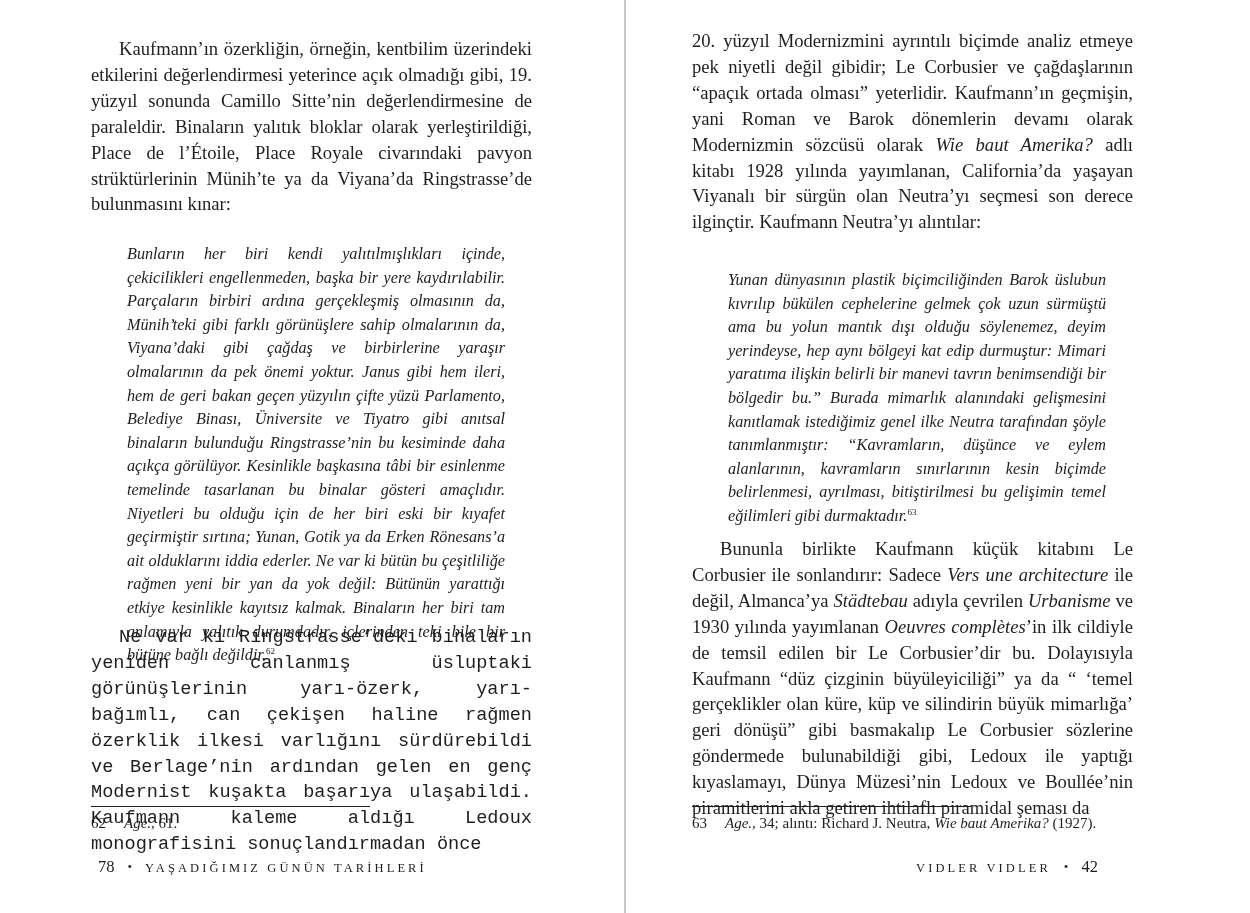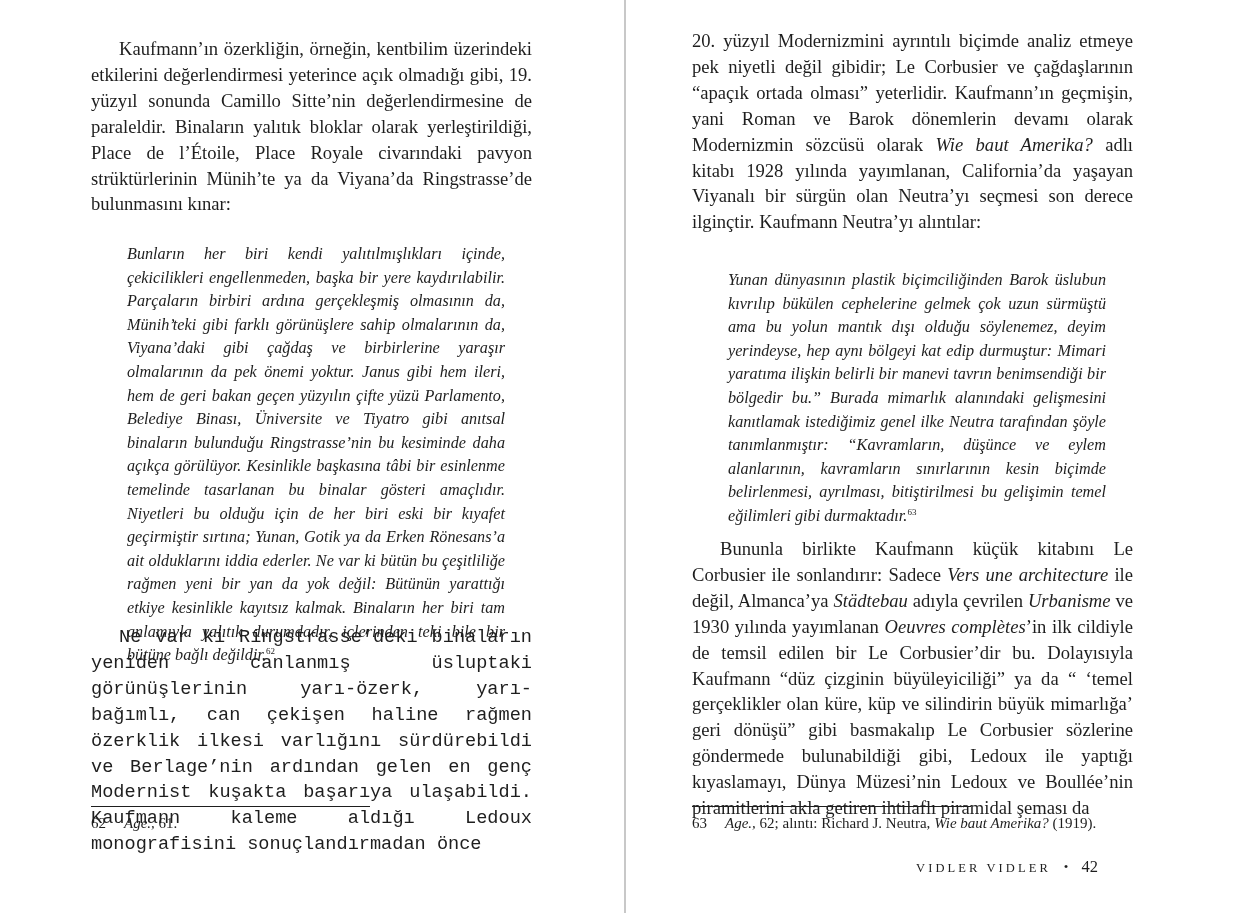--- a/index.html
+++ b/index.html
@@ -42,36 +42,39 @@
 
   <div class="body-text" style="top:625px;font-family:Liberation Mono, monospace;">
     <p>Ne var ki Ringstrasse’deki binaların yeniden canlanmış üsluptaki görünüşlerinin yarı-özerk, yarı-bağımlı, can çekişen haline rağmen özerklik ilkesi varlığını sürdürebildi ve Berlage’nin ardından gelen en genç Modernist kuşakta başarıya ulaşabildi. Kaufmann kaleme aldığı Ledoux monografisini sonuçlandırmadan önce</p>
   </div>
 
   <div class="fn-rule" style="top:806px;"></div>
   <div class="footnote" style="top:815px;">
     <span class="num">62</span><i>Age.,</i><span> 61.</span>
   </div>
 
+  <div class="running" style="left:7px;">
+    <span class="pn">78</span><span class="bullet">•</span><span class="title">YAŞADIĞIMIZ GÜNÜN TARİHLERİ</span>
+  </div>
 </div>
 
 <div class="page right">
   <div class="body-text" style="top:28px;">
     <p class="noindent"><span>20. yüzyıl Modernizmini ayrıntılı biçimde analiz etmeye pek niyetli değil gibidir; Le Corbusier ve çağdaşlarının “apaçık ortada olması” yeterlidir. Kaufmann’ın geçmişin, yani Roman ve Barok dönemlerin devamı olarak Modernizmin sözcüsü olarak </span><i>Wie baut Amerika?</i><span> adlı kitabı 1928 yılında yayımlanan, California’da yaşayan Viyanalı bir sürgün olan Neutra’yı seçmesi son derece ilginçtir. Kaufmann Neutra’yı alıntılar:</span></p>
   </div>
 
   <div class="quote" style="top:253px;">
     <p><span>Yunan dünyasının plastik biçimciliğinden Barok üslubun kıvrılıp bükülen cephelerine gelmek çok uzun sürmüştü ama bu yolun mantık dışı olduğu söylenemez, deyim yerindeyse, hep aynı bölgeyi kat edip durmuştur: Mimari yaratıma ilişkin belirli bir manevi tavrın benimsendiği bir bölgedir bu.” Burada mimarlık alanındaki gelişmesini kanıtlamak istediğimiz genel ilke Neutra tarafından şöyle tanımlanmıştır: “Kavramların, düşünce ve eylem alanlarının, kavramların sınırlarının kesin biçimde belirlenmesi, ayrılması, bitiştirilmesi bu gelişimin temel eğilimleri gibi durmaktadır.</span><sup>63</sup></p>
   </div>
 
   <div class="body-text" style="top:536px;">
     <p><span>Bununla birlikte Kaufmann küçük kitabını Le Corbusier ile sonlandırır: Sadece </span><i>Vers une architecture</i><span> ile değil, Almanca’ya </span><i>Städtebau</i><span> adıyla çevrilen </span><i>Urbanisme</i><span> ve 1930 yılında yayımlanan </span><i>Oeuvres complètes</i><span>’in ilk cildiyle de temsil edilen bir Le Corbusier’dir bu. Dolayısıyla Kaufmann “düz çizginin büyüleyiciliği” ya da “ ‘temel gerçeklikler olan küre, küp ve silindirin büyük mimarlığa’ geri dönüşü” gibi basmakalıp Le Corbusier sözlerine göndermede bulunabildiği gibi, Ledoux ile yaptığı kıyaslamayı, Dünya Müzesi’nin Ledoux ve Boullée’nin piramitlerini akla getiren ihtilaflı piramidal şeması da</span></p>
   </div>
 
   <div class="fn-rule" style="top:806px;"></div>
   <div class="footnote" style="top:815px;">
-    <span class="num">63</span><i>Age.,</i><span> 62; alıntı: Richard J. Neutra, </span><i>Wie baut Amerika?</i><span> (1919).</span>
+    <span class="num">63</span><i>Age.,</i><span> 34; alıntı: Richard J. Neutra, </span><i>Wie baut Amerika?</i><span> (1927).</span>
   </div>
 
   <div class="running" style="left:224px;">
     <span class="title">VIDLER VIDLER</span><span class="bullet">•</span><span class="pn">42</span>
   </div>
 </div>
 
 </body></html>

